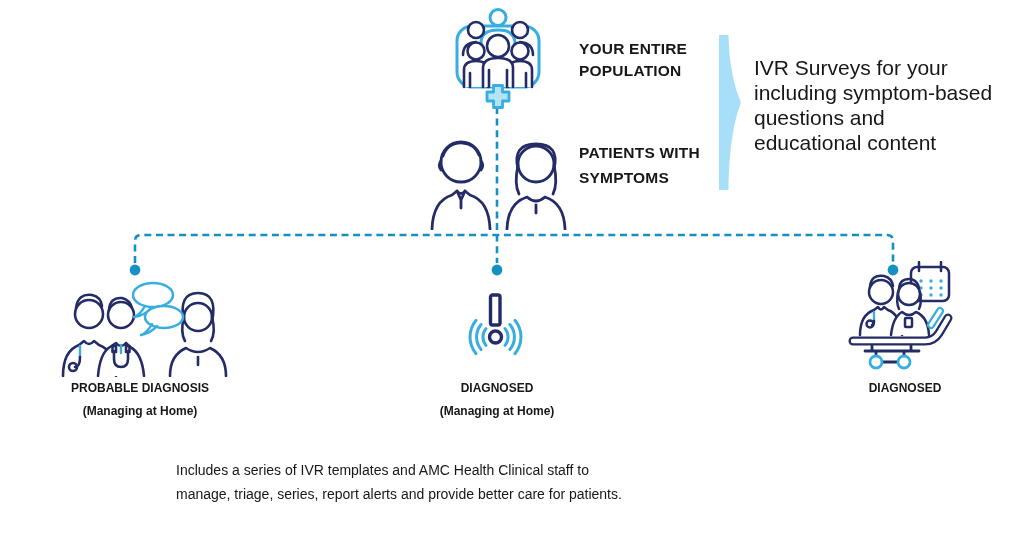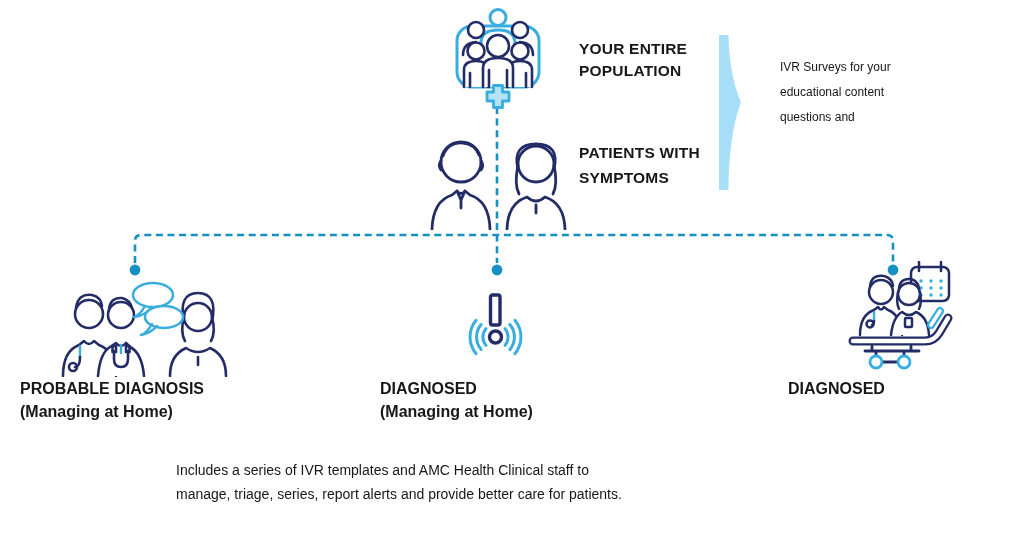--- a/index.html
+++ b/index.html
@@ -8,24 +8,24 @@
     font-family:"Liberation Sans", sans-serif;
   }
   .abs{position:absolute;}
   .ink-navy{color:var(--c-navy,#232C66);}
   .ink-cyan{color:var(--c-cyan,#38ADE0);}
   .ink-blue{color:var(--c-blue,#1590C2);}
   .ink-pale{color:var(--c-pale_blue,#A8DFF8);}
   .heading{font-weight:bold;color:var(--c-text,#171717);font-size:15.5px;letter-spacing:.2px;}
   .pop-heading{left:579px;top:38px;line-height:22px;}
   .sym-heading{left:579px;top:140px;line-height:25px;}
-  .note{color:var(--c-text,#171717);font-size:12px;line-height:25px;white-space:nowrap;margin-left:26px;}
+  .note{color:var(--c-text,#171717);font-size:21px;line-height:25px;white-space:nowrap;}
   .ivr-note{left:754px;top:55px;}
-  .branch-label{top:377px;font-weight:bold;color:var(--c-text,#171717);
-    font-size:16px;line-height:23px;white-space:nowrap;}
+  .branch-label{top:377px;text-align:center;font-weight:bold;color:var(--c-text,#171717);
+    font-size:12px;line-height:23px;white-space:nowrap;}
   .footer-note{left:176px;top:458px;font-size:14px;line-height:24px;color:var(--c-text,#171717);white-space:nowrap;}
   svg{display:block;}
 </style>
 </head>
 <body>
 
 <div id="canvas">
 
   <svg class="abs" style="left:0;top:0;" width="1023" height="536" viewBox="0 0 1023 536">
     <g class="ink-blue" fill="none" stroke="currentColor" stroke-width="2.6" stroke-dasharray="7 4.6">
@@ -94,22 +94,23 @@
   </div>
 
   <svg class="abs" style="left:719px;top:35px;" width="22" height="155" viewBox="0 0 22 155">
     <g class="ink-pale">
       <path fill="currentColor" d="M0,0 L9.5,0 C10,30 15.5,52 21.5,66 L21.5,69 C15.5,84 10,112 9.5,155 L0,155 Z"></path>
     </g>
   </svg>
 
   <div class="abs note ivr-note">
     <div>IVR Surveys for your</div>
+    <div>including symptom-based</div>
+    <div>questions and</div>
     <div>educational content</div>
-    <div>questions and</div>
   </div>
 
   <svg class="abs" style="left:50px;top:277px;" width="180" height="100" viewBox="0 0 180 100">
     <g fill="none" stroke-linecap="round" stroke-linejoin="round">
       <g class="ink-navy" stroke="currentColor" stroke-width="2.6">
         <circle cx="39" cy="37" r="14" fill="#fff"></circle>
         <path d="M26,31 Q28,16 42,18 Q51,20 52,29"></path>
         <path d="M13,99 Q13,74 29,68 L34,64 Q39,70 44,64 L49,68 Q64,73 66,99"></path>
         <circle cx="71" cy="38" r="13" fill="#fff"></circle>
         <path d="M59,33 Q60,20 72,21 Q80,23 82,31"></path>

